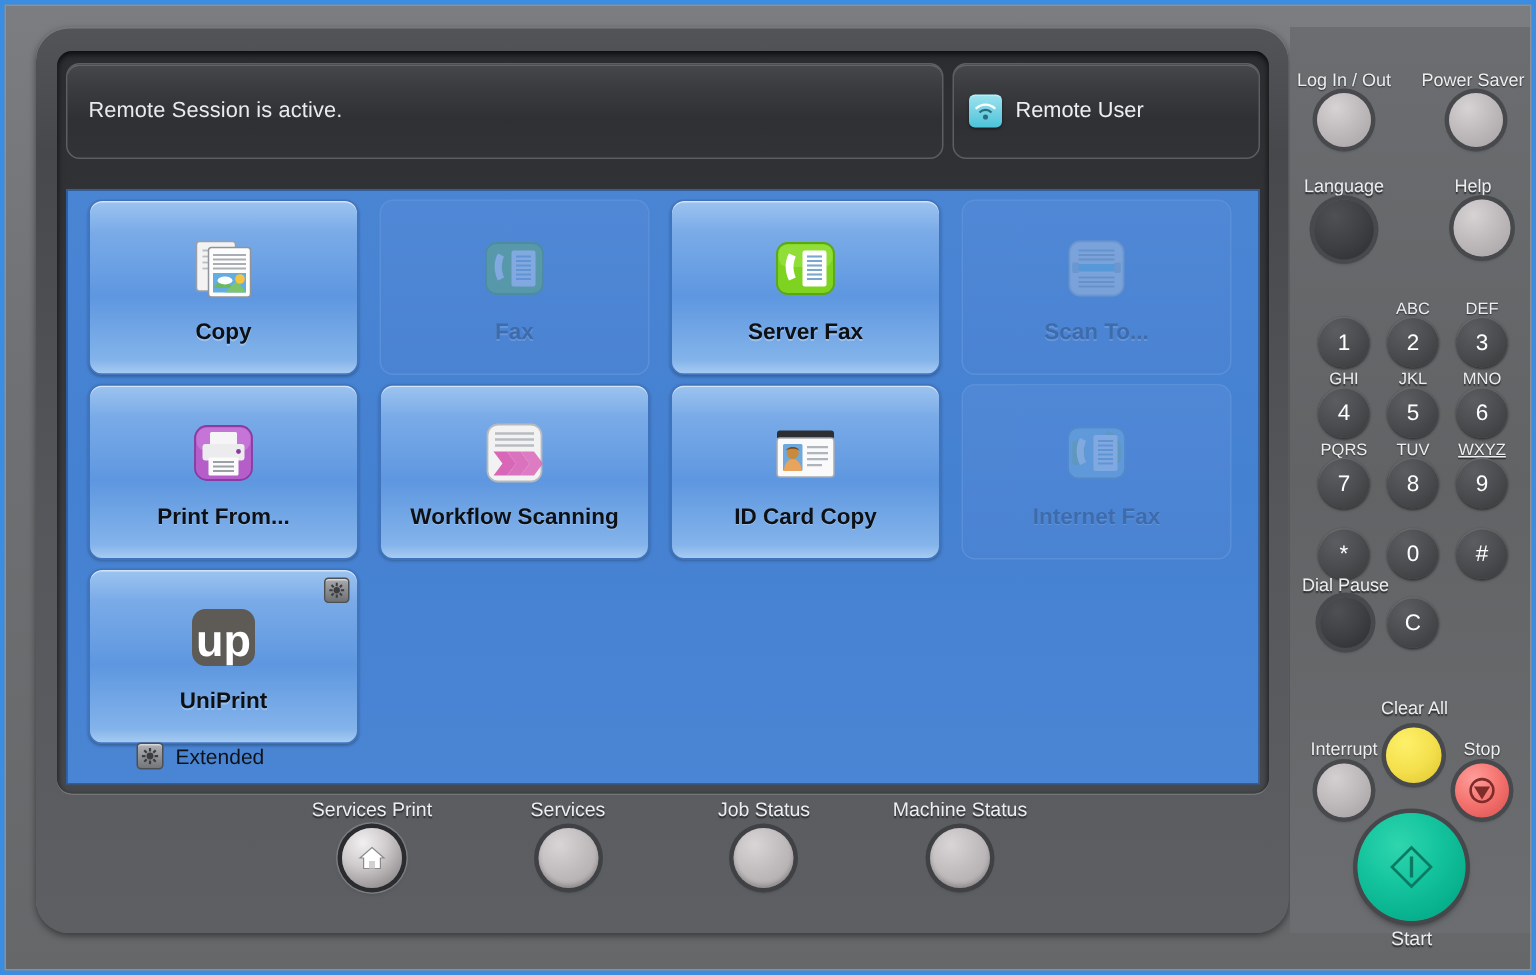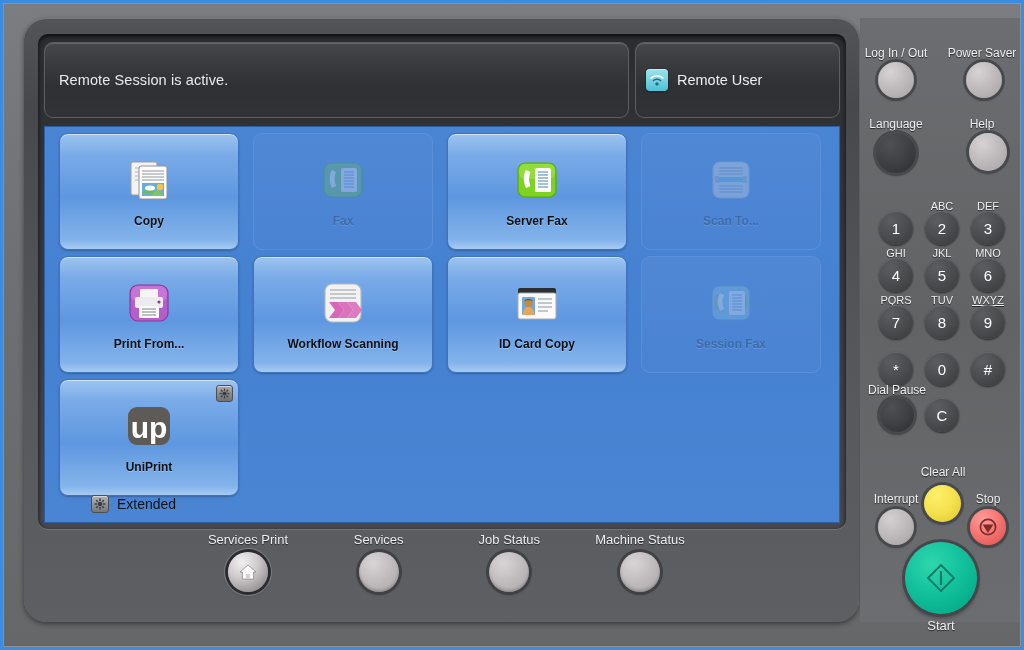--- a/index.html
+++ b/index.html
@@ -41,21 +41,21 @@
     border-radius: 10px;
     background: linear-gradient(180deg,#2b2d30 0%, #3a3c40 60%, #46484b 100%);
     box-shadow: inset 0 2px 4px rgba(0,0,0,.8), 0 1px 0 rgba(255,255,255,.15);
     padding: 6px;
   }
 
   
   #status-row {
     position: absolute;
     left: 40px; top: 38px;
-    width: 796px; height: 76px;
+    width: 796px; height: 64px;
     display: flex;
     gap: 6px;
   }
   #message-box {
     flex: 1;
     border-radius: 9px;
     background: linear-gradient(180deg,#46484c 0%, #3a3c3f 24%, #2e3033 60%, #313336 100%);
     border: 1px solid #5c5e62;
     box-shadow: inset 0 1px 0 rgba(255,255,255,.16);
     display: flex; align-items: center;
@@ -119,21 +119,21 @@
     box-shadow: inset 0 1px 0 rgba(255,255,255,.55), 0 1px 2px rgba(0,0,0,.25);
   }
   .tile.disabled {
     background: linear-gradient(180deg,#5189d6 0%, #4b84d3 100%);
     border: 1px solid #5b91da;
     box-shadow: none;
     opacity: .97;
   }
   .tile.empty { background: transparent; border: none; cursor: default; }
   .tile-label {
-    font-size: 12px;
+    font-size: 15px;
     font-weight: bold;
     color: #0d1014;
     text-shadow: 0 1px 0 rgba(255,255,255,.28);
     white-space: nowrap;
   }
   .tile.disabled .tile-label {
     color: #3e6bab;
     font-weight: bold;
     text-shadow: 0 1px 0 rgba(255,255,255,.14);
   }
@@ -448,21 +448,21 @@
             <g stroke="#8fb5d6" stroke-width="1.3">
               <line x1="26" y1="17" x2="36" y2="17"></line>
                 <line x1="26" y1="20" x2="36" y2="20"></line>
               <line x1="26" y1="23" x2="36" y2="23"></line>
                 <line x1="26" y1="26" x2="36" y2="26"></line>
               <line x1="26" y1="29" x2="36" y2="29"></line>
                 <line x1="26" y1="32" x2="36" y2="32"></line>
             </g>
           </svg>
         </div>
-        <div class="tile-label">Session Fax</div>
+        <div class="tile-label">Internet Fax</div>
       </div>
 
       <div class="tile enabled">
         <div class="tile-badge">
           <svg width="11" height="11" viewBox="0 0 12 12">
             <circle cx="6" cy="6" r="2.3" fill="#3b3d40"></circle>
             <g stroke="#3b3d40" stroke-width="1.5">
               <line x1="6" y1="0.6" x2="6" y2="3"></line>
                 <line x1="6" y1="9" x2="6" y2="11.4"></line>
               <line x1="0.6" y1="6" x2="3" y2="6"></line>

